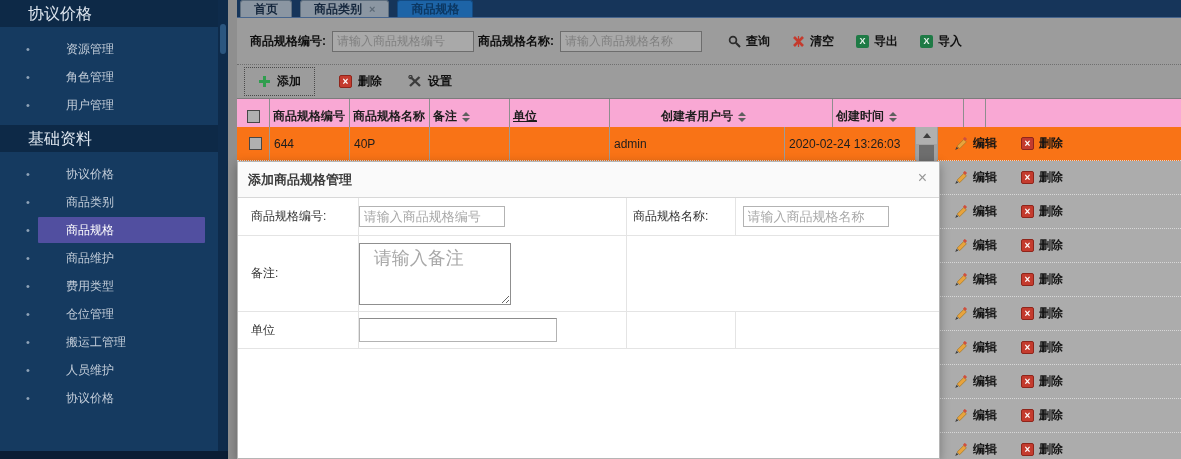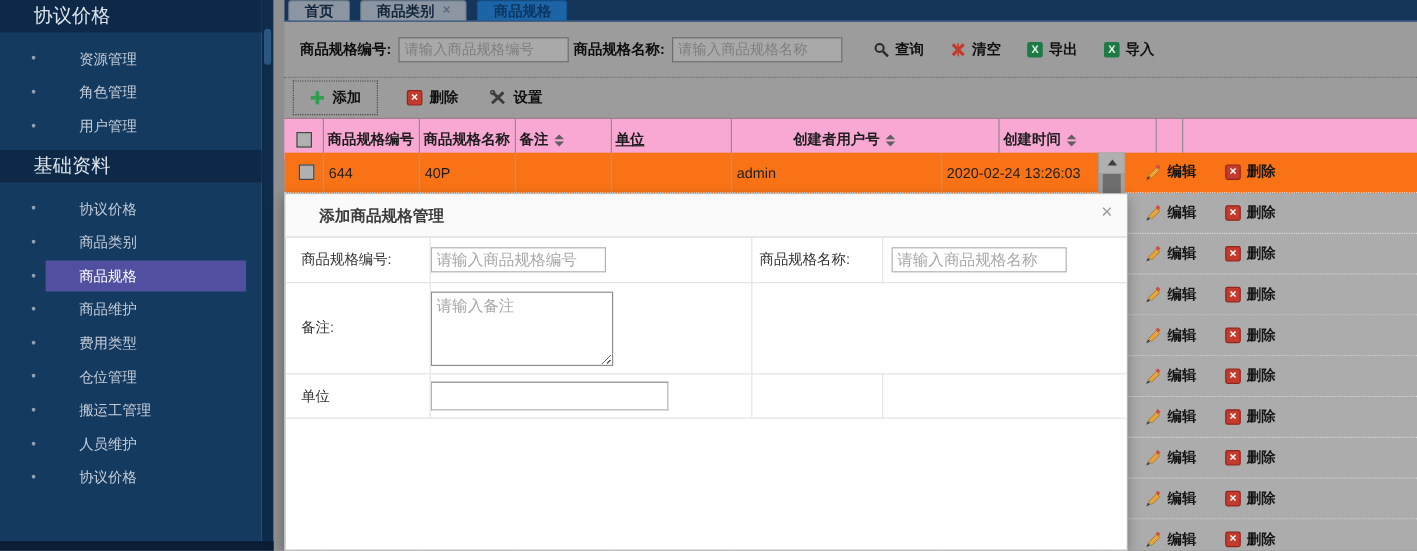--- a/index.html
+++ b/index.html
@@ -81,36 +81,36 @@
   
   #tbl-scroll{position:absolute;left:679px;top:127px;width:21px;height:332px;background:#a2a2a2;z-index:2;}
   #tbl-scroll .sc-btn{height:17px;background:#b0b0b0;display:flex;align-items:center;justify-content:center;cursor:pointer;}
   .tri-up{width:0;height:0;border-left:4px solid transparent;border-right:4px solid transparent;border-bottom:5px solid #3f3f3f;}
   #tbl-thumb{margin:1px auto 0 auto;width:15px;height:26px;background:#6e6e6e;cursor:pointer;}
 
   
   #modal{position:absolute;left:237px;top:161px;width:703px;height:298px;background:#ffffff;
     border:1px solid #b5b5b5;box-shadow:0 3px 10px rgba(0,0,0,.3);z-index:10;}
   #modal-header{height:36px;background:#fafafa;border-bottom:1px solid #d8d8d8;display:flex;align-items:center;position:relative;}
-  #modal-title{margin-left:28px;font-size:13px;font-weight:bold;color:#3c3c3c;}
+  #modal-title{margin-left:10px;font-size:13px;font-weight:bold;color:#3c3c3c;}
   #modal-close{position:absolute;right:12px;top:8px;font-size:16px;color:#979797;cursor:pointer;line-height:16px;}
   .m-row{display:flex;border-bottom:1px solid #e4e4e4;}
   .m-cell{border-right:1px solid #e4e4e4;display:flex;align-items:center;overflow:hidden;}
   .m-cell.nr{border-right:none;}
   .m-c1{width:121px;padding-left:13px;}
   .m-c2{width:269px;}
   .m-c3{width:109px;padding-left:6px;}
   .m-c4{width:204px;}
   .m-c34{width:313px;}
   .m-label{font-size:12px;color:#333333;white-space:nowrap;}
   .m-input{width:146px;height:21px;border:1px solid #b3b3b3;font-size:13px;color:#444;padding:0 4px;}
   .m-input::placeholder,#f-note::placeholder{color:#a8a8a8;opacity:1;}
   #f-name{margin-left:7px;}
-  #f-note{width:152px;height:62px;margin:6px 0;border:1px solid #8f8f8f;font-size:13px;color:#444;
-    padding:2px 4px;resize:both;font-family:inherit;}
+  #f-note{width:152px;height:62px;margin:6px 0;border:1px solid #8f8f8f;font-size:18px;color:#444;
+    padding:2px 14px;resize:both;font-family:inherit;}
   #f-unit{width:198px;height:24px;border:1px solid #b3b3b3;border-top-color:#8c8c8c;font-size:13px;padding:0 4px;}
   .r1{height:38px;}
   .r2{height:76px;}
   .r3{height:37px;}
 </style>
 </head>
 <body>
 
 <div id="sidebar">
     <div class="sb-head">协议价格</div>

